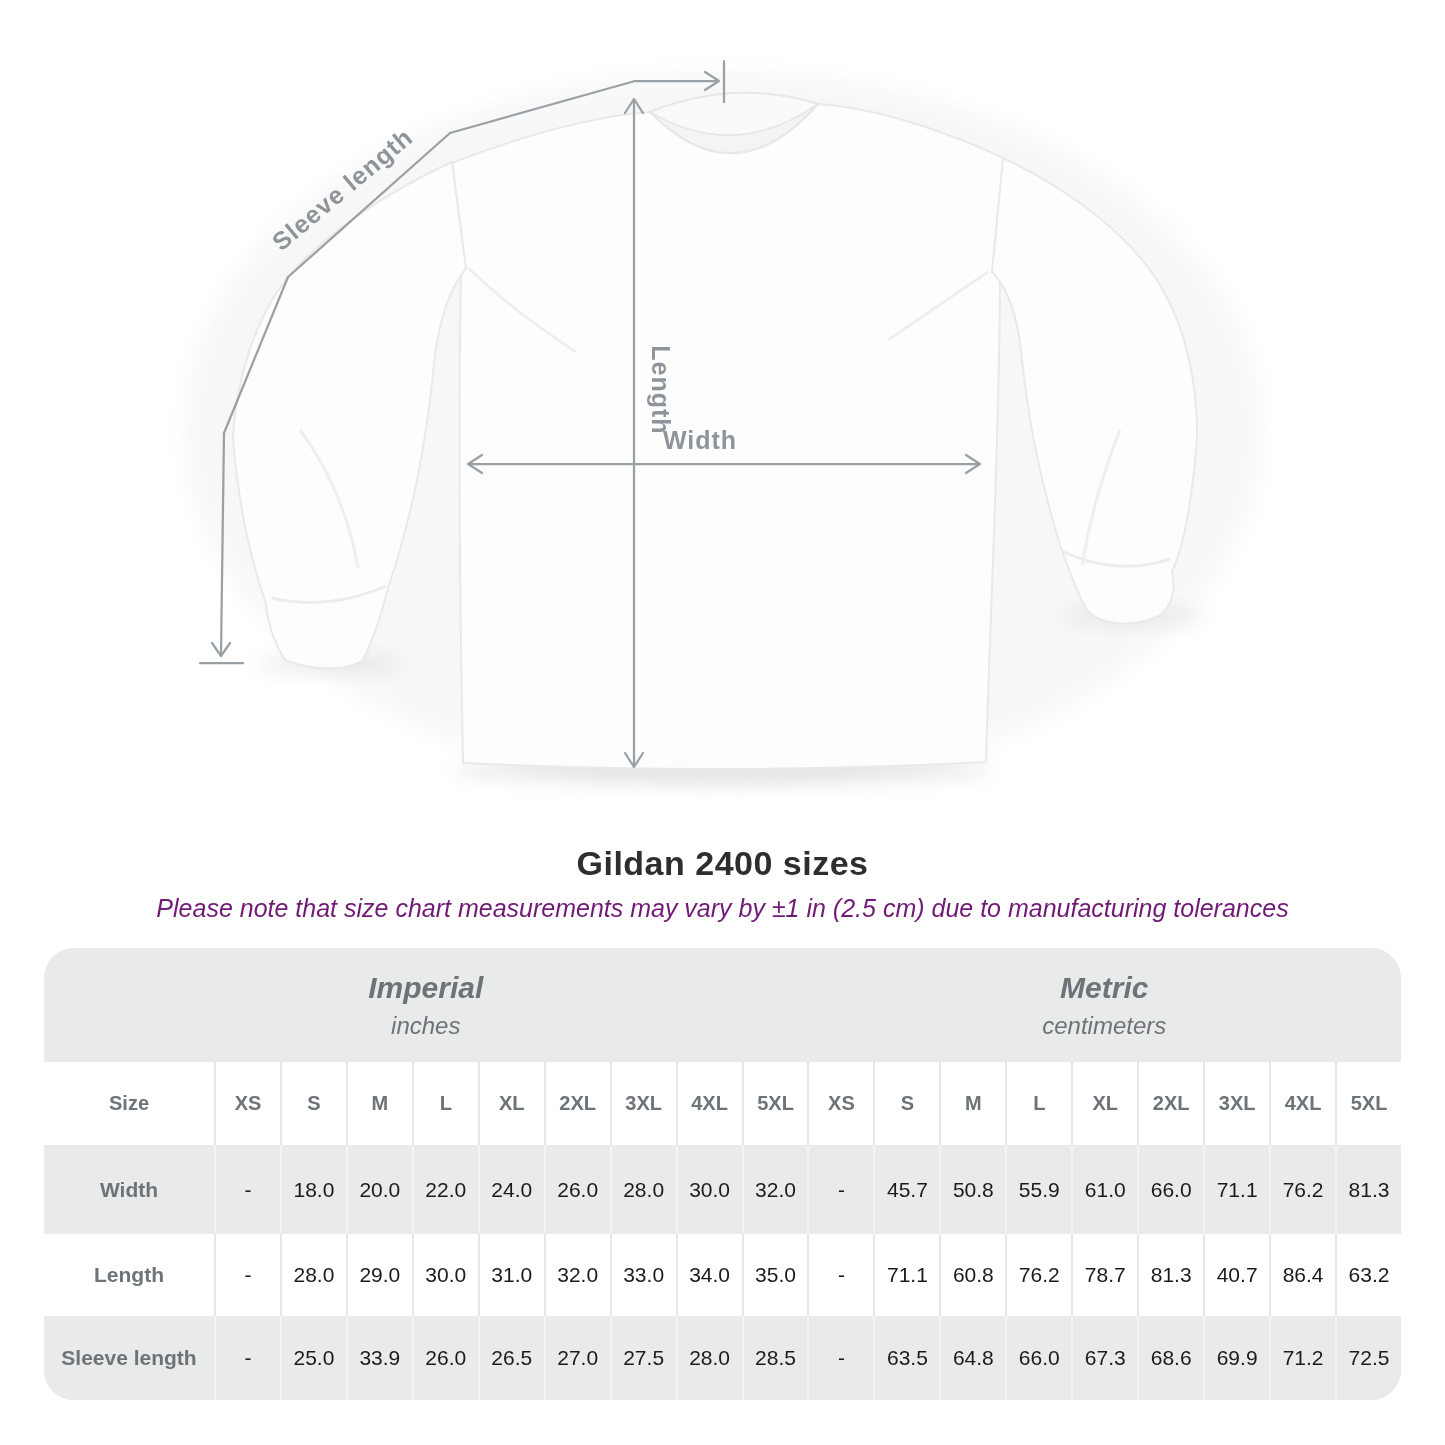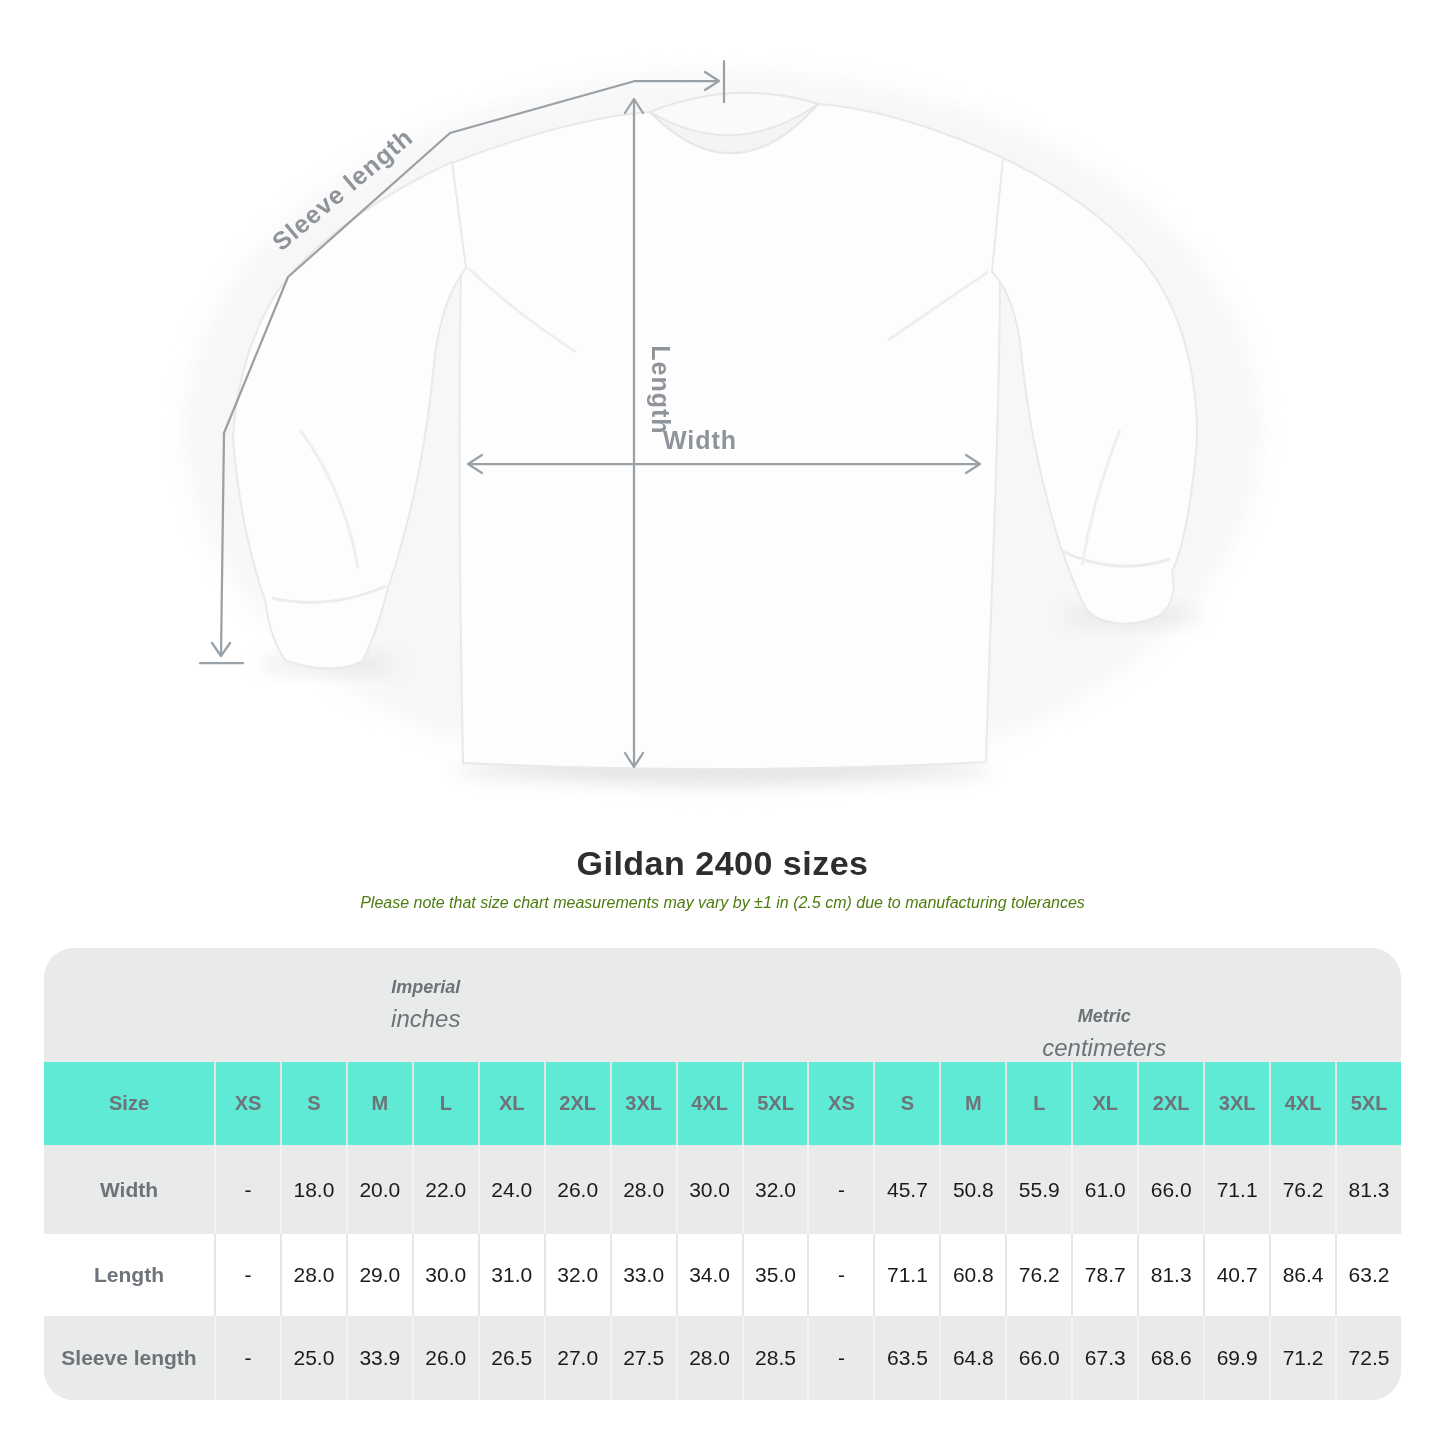--- a/index.html
+++ b/index.html
@@ -6,35 +6,35 @@
   .canvas{position:relative;width:1445px;height:1445px;background:#ffffff;
           font-family:"Liberation Sans",sans-serif;overflow:hidden;}
 
   
   .diagram{position:absolute;top:0;left:0;width:1445px;height:830px;}
   .anno-label{font-weight:bold;font-size:25px;fill:#8e9499;letter-spacing:1px;}
 
   
   .title-wrap{position:absolute;top:844px;left:0;width:100%;text-align:center;}
   .title{margin:0;font-size:34px;font-weight:bold;color:#2e2e2e;letter-spacing:.5px;}
-  .subtitle{margin:11px 0 0;font-size:16px;font-style:italic;color:#4d7c0f;}
+  .subtitle{margin:11px 0 0;font-size:25px;font-style:italic;color:#701a75;}
 
   
   .card{position:absolute;left:44px;top:948px;width:1357px;height:452px;
         background:#e9eaea;border-radius:30px;overflow:hidden;}
   .group-row{display:grid;grid-template-columns:170px repeat(18,1fr);height:114px;}
   .group-cell{display:flex;flex-direction:column;align-items:center;justify-content:center;
               gap:7px;color:#6d7378;}
   .group-cell.imp{grid-column:1 / span 10;}
-  .group-cell.met{grid-column:11 / span 9;justify-content:flex-end;}
-  .group-label{font-size:18px;font-weight:bold;font-style:italic;}
+  .group-cell.met{grid-column:11 / span 9;}
+  .group-label{font-size:30px;font-weight:bold;font-style:italic;}
   .group-sub{font-size:24px;font-style:italic;}
 
   .trow{display:grid;grid-template-columns:170px repeat(18,1fr);}
-  .trow.head{height:83px;background:#5eead4;--sep:#e6e6e6;}
+  .trow.head{height:83px;background:#ffffff;--sep:#e6e6e6;}
   .trow.r1 {height:89px;background:#e9eaea;--sep:#f3f3f4;}
   .trow.r2 {height:82px;background:#ffffff;--sep:#e6e6e6;}
   .trow.r3 {height:84px;background:#e9eaea;--sep:#f3f3f4;}
   .tcell{display:flex;align-items:center;justify-content:center;
          border-left:2px solid var(--sep);}
   .tcell:first-child{border-left:none;}
   .trow.head .tcell{font-weight:bold;font-size:20px;color:#6d7378;}
   .rowlabel{font-weight:bold;font-size:21px;color:#6d7378;}
   .val{font-size:21px;color:#1b1b1b;}
 </style>

